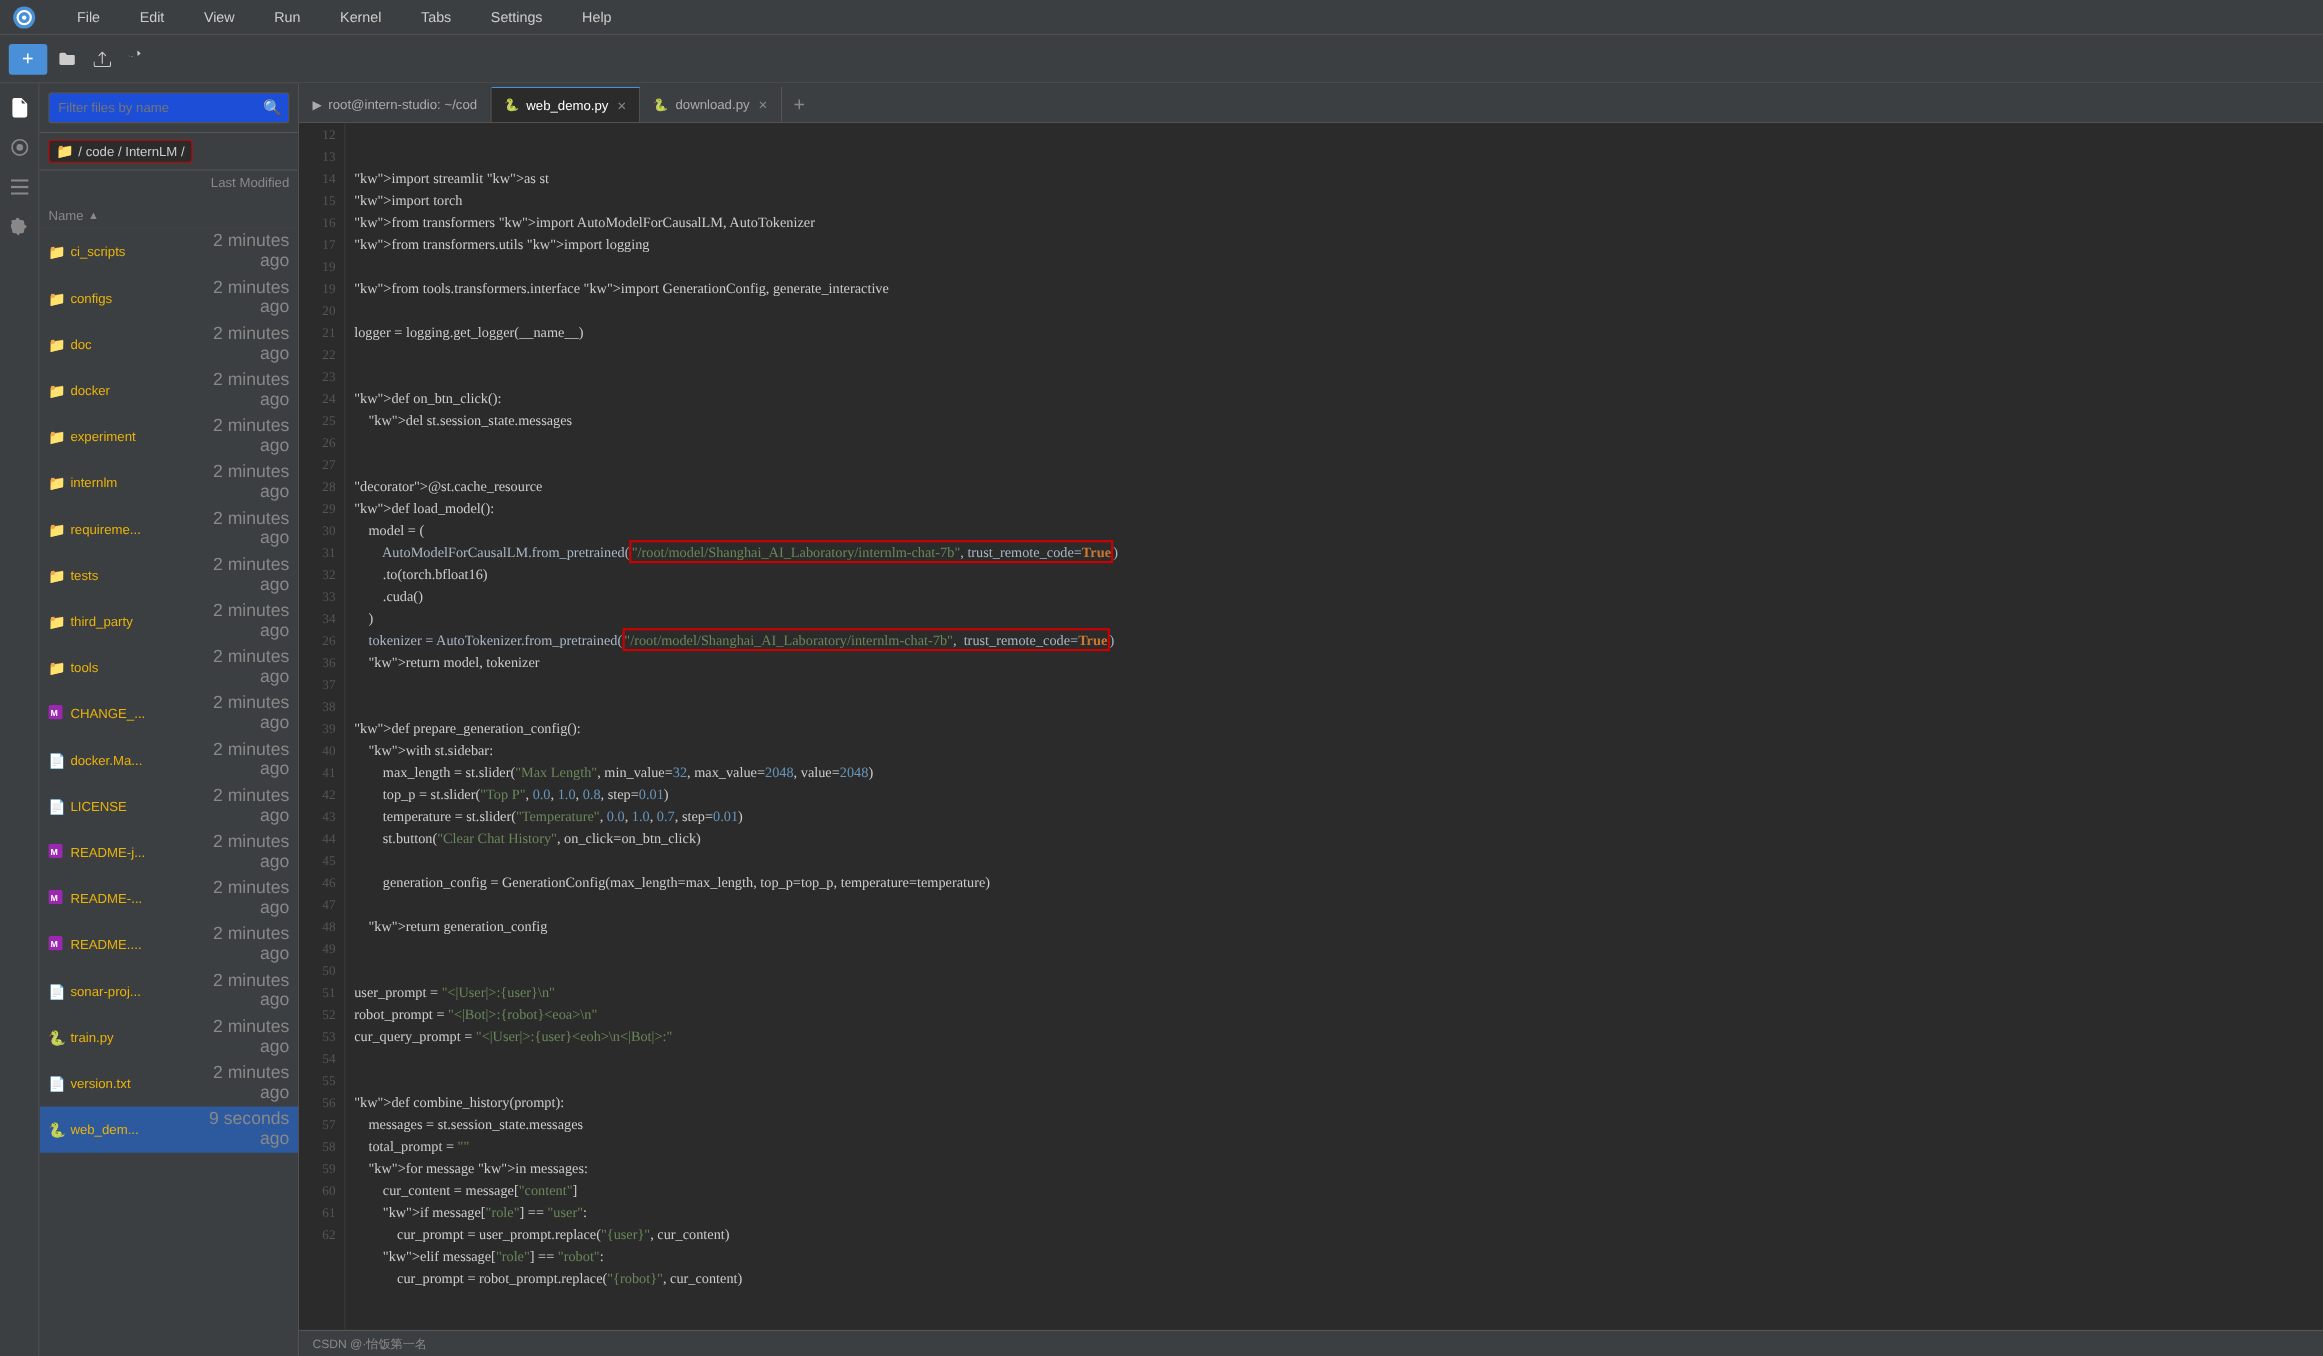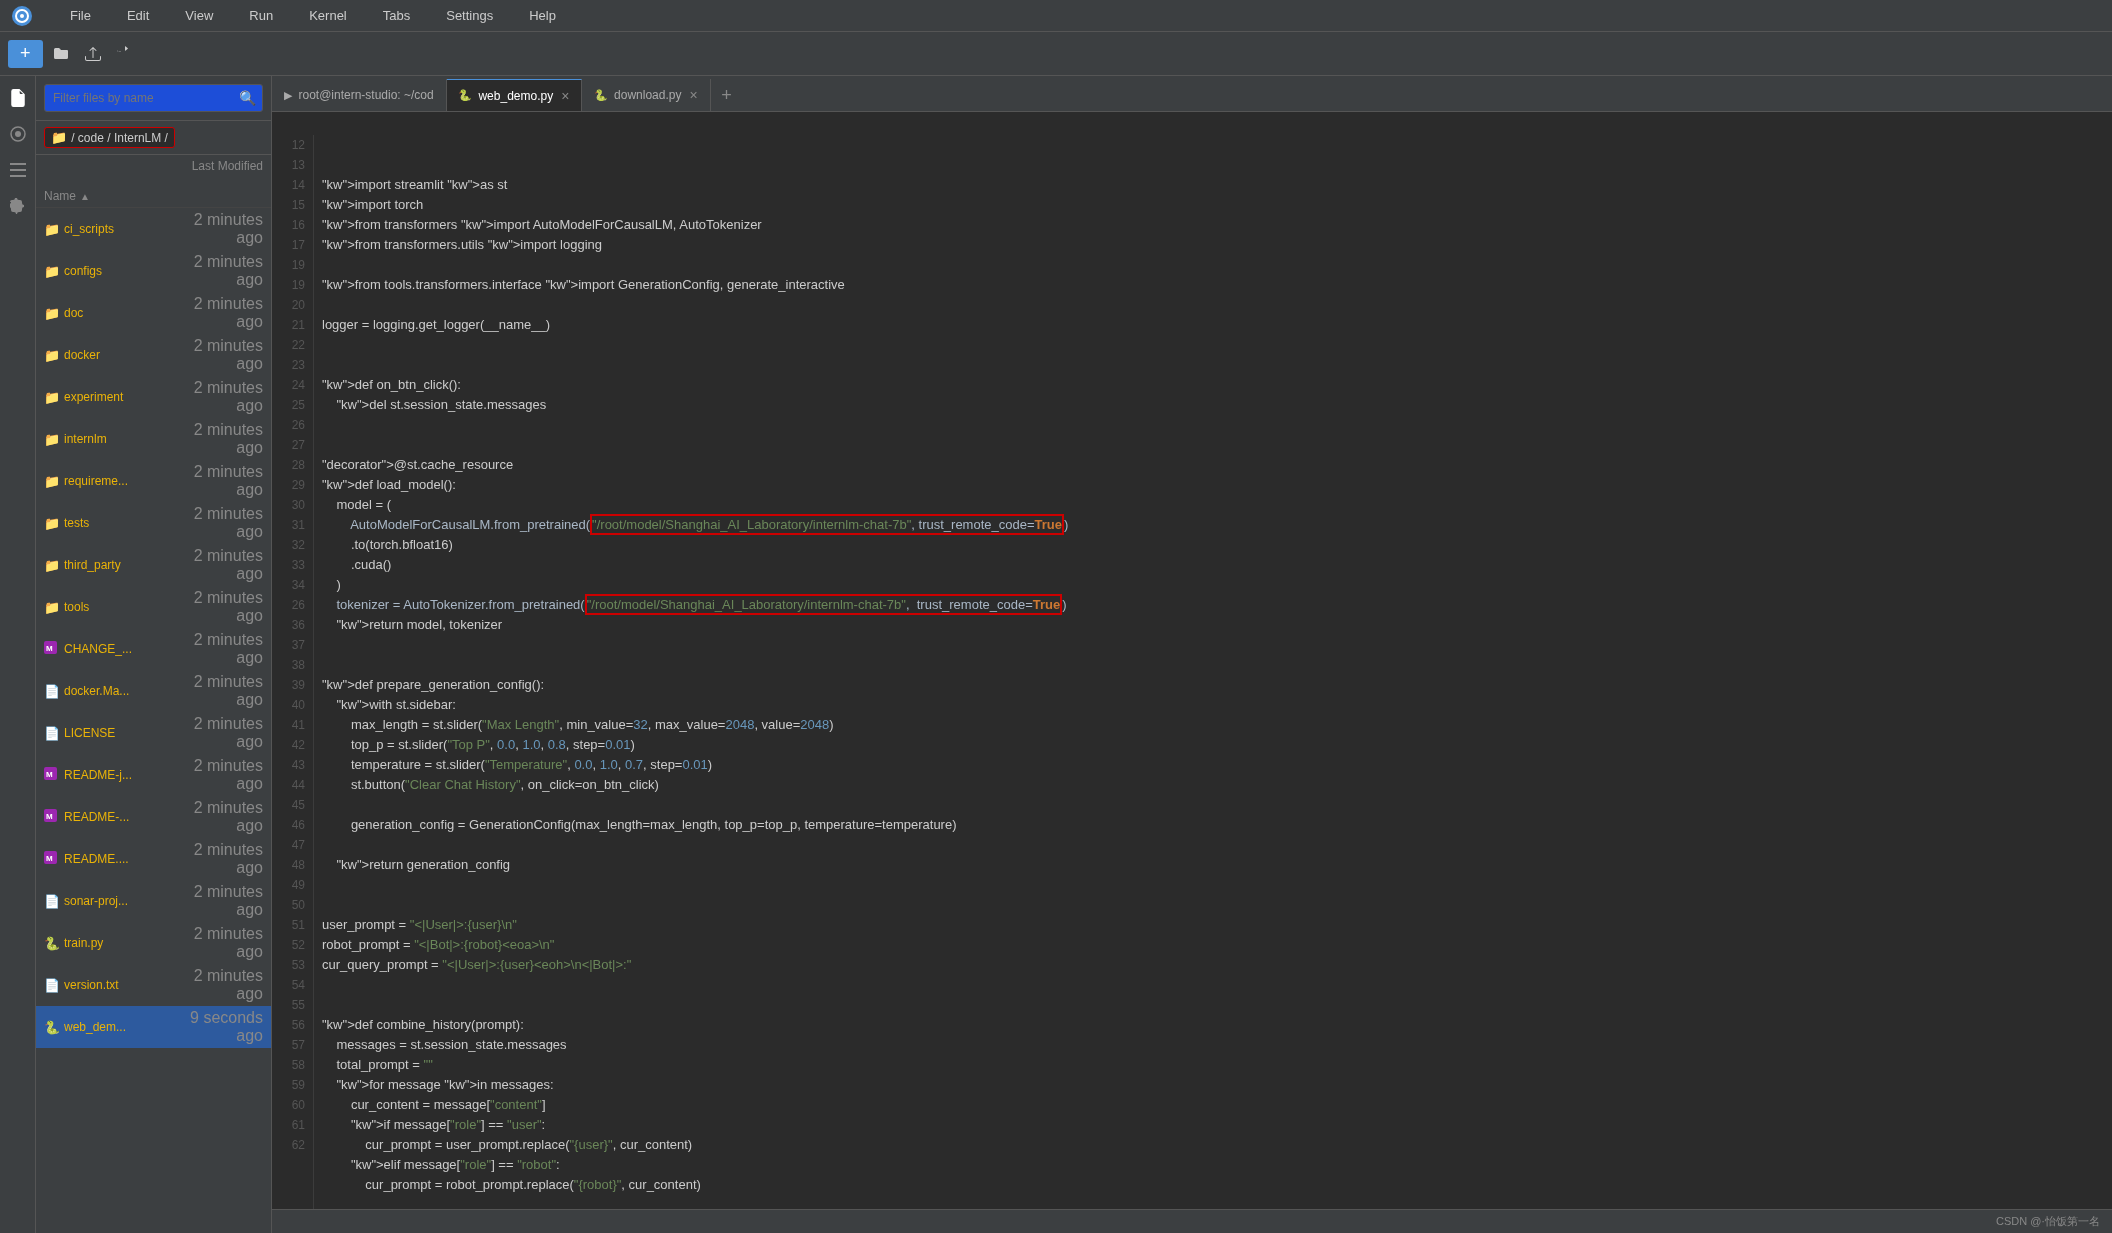--- a/index.html
+++ b/index.html
@@ -231,25 +231,24 @@
       color: #888;
       cursor: pointer;
       font-size: 18px;
     }
 
     
     .code-editor {
       flex: 1;
       display: flex;
       overflow: auto;
-      font-family: Liberation Sans, sans-serif;
+      font-family: Liberation Serif, serif;
       font-size: 13px;
       line-height: 20px;
       background: #2b2b2b;
-      margin-top: 23px;
     }
     .line-numbers {
       width: 42px;
       background: #2b2b2b;
       color: #555;
       text-align: right;
       padding: 0 8px 0 4px;
       user-select: none;
       flex-shrink: 0;
       border-right: 1px solid #3c3c3c;
@@ -280,21 +279,21 @@
     .status-bar {
       height: 24px;
       background: #3c3f41;
       border-top: 1px solid #555;
       display: flex;
       align-items: center;
       padding: 4px 12px;
       font-size: 11px;
       color: #888;
       gap: 16px;
-      justify-content: flex-end;
+      justify-content: flex-start;
     }
 
     
     ::-webkit-scrollbar { width: 8px; height: 8px; }
     ::-webkit-scrollbar-track { background: #2b2b2b; }
     ::-webkit-scrollbar-thumb { background: #555; border-radius: 4px; }
 
     .up-arrow { font-size: 10px; color: #888; margin-left: 2px; }
   </style>
 </head>

